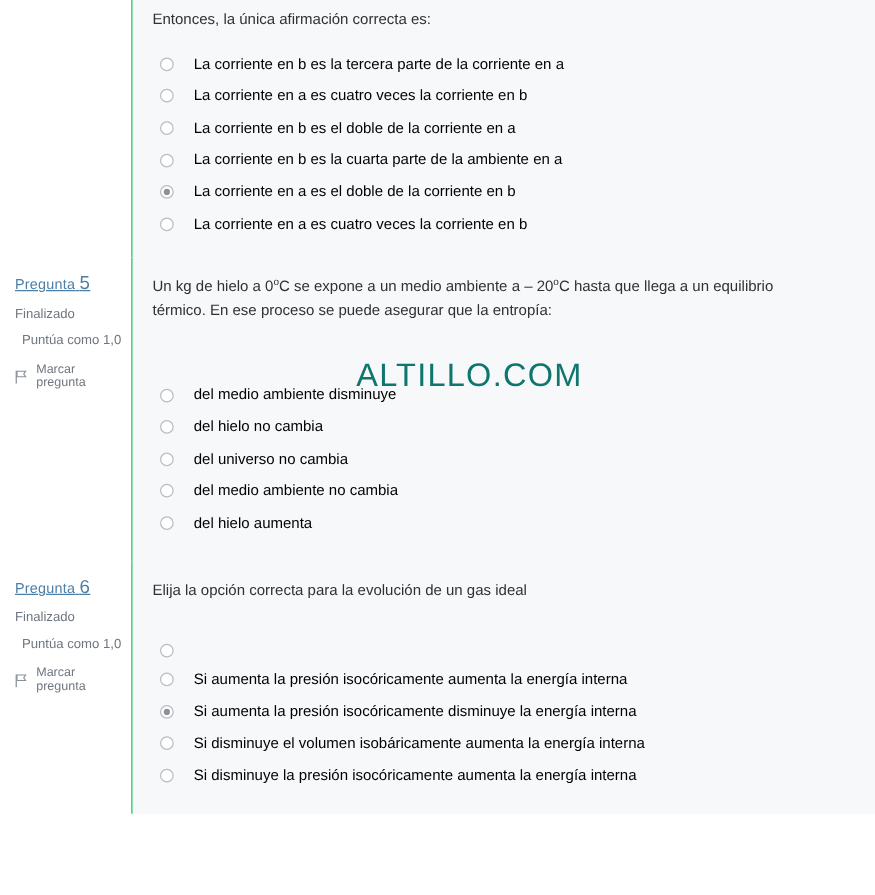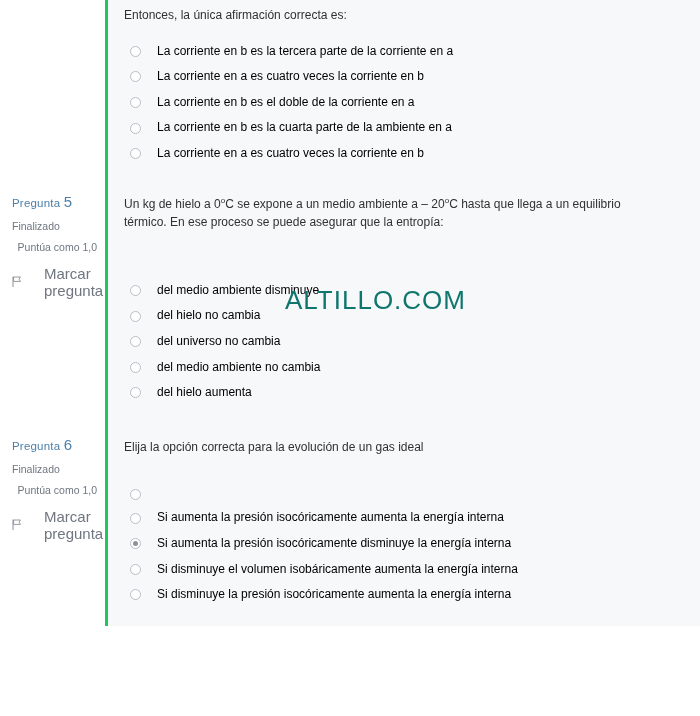--- a/index.html
+++ b/index.html
@@ -29,51 +29,52 @@
   .info-col {
     width: 105px;
     min-width: 105px;
     box-sizing: border-box;
     padding: 12px 8px 10px 12px;
     background: #ffffff;
   }
   .content-col {
     flex: 1;
     background: #f7f8f9;
-    border-left: 3px solid #22c55e;
+    border-left: 1px solid #22c55e;
     box-sizing: border-box;
     padding: 14px 16px 18px 16px;
   }
   .q-label {
     font-size: 11.5px;
     color: #4d7fa6;
     letter-spacing: .2px;
     margin-bottom: 10px;
+    text-decoration: underline;
   }
   .q-label .q-num {
     font-size: 15px;
     color: #4d7fa6;
   }
   .q-state {
     font-size: 10.5px;
     color: #6f7680;
     margin-bottom: 9px;
   }
   .q-grade {
     font-size: 10.5px;
     color: #6f7680;
     margin-bottom: 12px;
     text-align: right;
   }
   .q-flag {
-    font-size: 15px;
+    font-size: 10px;
     color: #6f7680;
     display: flex;
     align-items: center;
-    gap: 22px;
+    gap: 7px;
     cursor: pointer;
   }
   .flag-icon {
     display: inline-block;
     width: 10px;
     height: 11px;
     position: relative;
   }
   .flag-icon svg { display: block; }
   .stem {
@@ -163,20 +164,24 @@
         </div>
         <div class="answer-row">
           <span class="radio"></span>
           <span class="answer-text">La corriente en b es el doble de la corriente en a</span>
         </div>
         <div class="answer-row">
           <span class="radio"></span>
           <span class="answer-text">La corriente en b es la cuarta parte de la ambiente en a</span>
         </div>
         <div class="answer-row">
+          <span class="radio checked"></span>
+          <span class="answer-text">La corriente en a es el doble de la corriente en b</span>
+        </div>
+        <div class="answer-row">
           <span class="radio"></span>
           <span class="answer-text">La corriente en a es cuatro veces la corriente en b</span>
         </div>
       </div>
     </div>
   </div>
 
   <div class="question-block">
     <div class="info-col">
       <div class="q-label">

